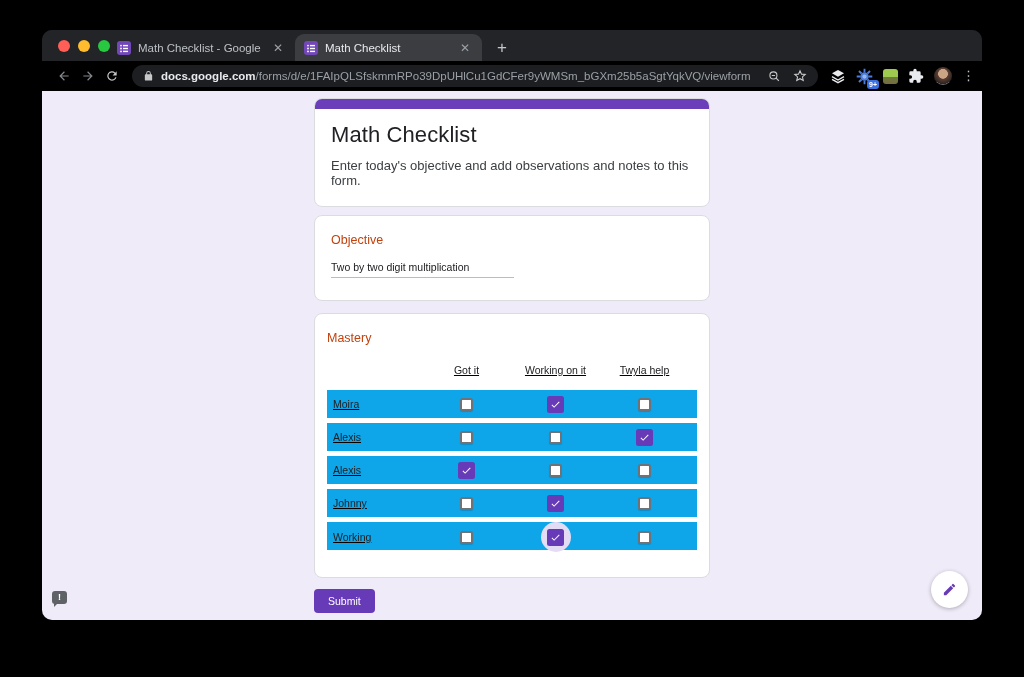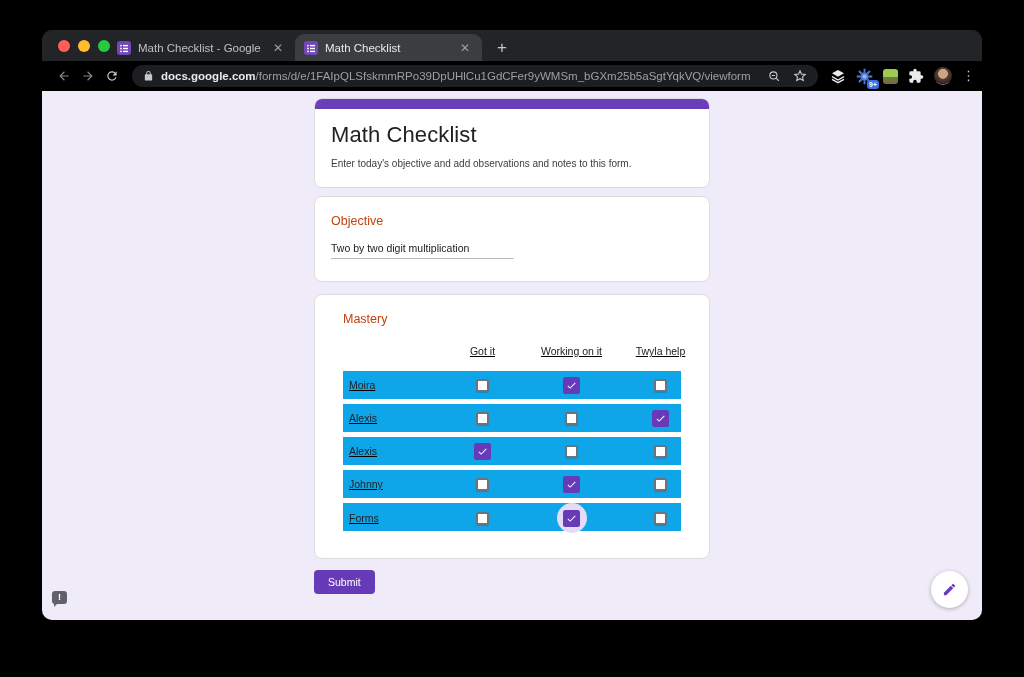--- a/index.html
+++ b/index.html
@@ -43,26 +43,26 @@
               background:linear-gradient(#9ecb4f 55%, #6b7d3a 55%, #7a6a43 100%); }
 
   
   .page { flex:1; background:#f0ebf8; position:relative; overflow:hidden; }
   .form-col { width:396px; margin:7px auto 0; }
   .card { background:#fff; border:1px solid #dadce0; border-radius:8px; position:relative; }
   .header-card { overflow:hidden; margin-bottom:8px; }
   .accent-bar { height:10px; }
   .header-body { padding:13px 16px 18px; }
   .form-title { font-size:22px; color:#202124; letter-spacing:.1px; }
-  .form-desc { font-size:10px; color:#3c4043; margin-top:10px; }
+  .form-desc { font-size:13px; color:#3c4043; margin-top:10px; }
   .objective-card { padding:17px 16px 22px; margin-bottom:12px; }
   .q-label { font-size:12.5px; color:#c2410c; }
   .text-answer { margin-top:14px; width:183px; border-bottom:1px solid #b9bdc1; padding-bottom:4px;
                  font-size:10.5px; color:#202124; }
-  .mastery-card { padding:17px 28px 22px; }
+  .mastery-card { padding:17px 12px 22px; }
 
   .grid { margin-top:13px; }
   .grid-row { display:grid; grid-template-columns:95px 89px 89px 89px; align-items:center;text-decoration:underline; }
   .grid-header { height:24px; margin-bottom:8px; }
   .col-header { font-size:10.5px; color:#202124; text-align:center; }
   .grid-band { height:28px; background:#0ea5e9; margin-bottom:5px; }
   .row-name { font-size:10.5px; color:#202124; padding-left:6px; }
   .cellbox { display:flex; justify-content:center; align-items:center; }
   .checkbox { width:13px; height:13px; border:2px solid #6f7377; border-radius:2.5px; background:#fff;
               box-shadow:0 1px 1px rgba(0,0,0,.15); }
@@ -283,21 +283,21 @@
                     <svg width="11" height="11" viewBox="0 0 24 24">
                       <path d="M9 16.2 4.8 12l-1.5 1.5L9 19.2 21 7.2l-1.5-1.5z" fill="#fff"></path>
                     </svg>
                   </div>
                 </div>
                 <div class="cellbox">
                   <div class="checkbox"></div>
                 </div>
               </div>
               <div class="grid-row grid-band">
-                <div class="row-name">Forms</div>
+                <div class="row-name">Working</div>
                 <div class="cellbox">
                   <div class="checkbox"></div>
                 </div>
                 <div class="cellbox">
                   <div class="halo">
                     <div class="checkbox checked">
                       <svg width="11" height="11" viewBox="0 0 24 24">
                         <path d="M9 16.2 4.8 12l-1.5 1.5L9 19.2 21 7.2l-1.5-1.5z" fill="#fff"></path>
                       </svg>
                     </div>

